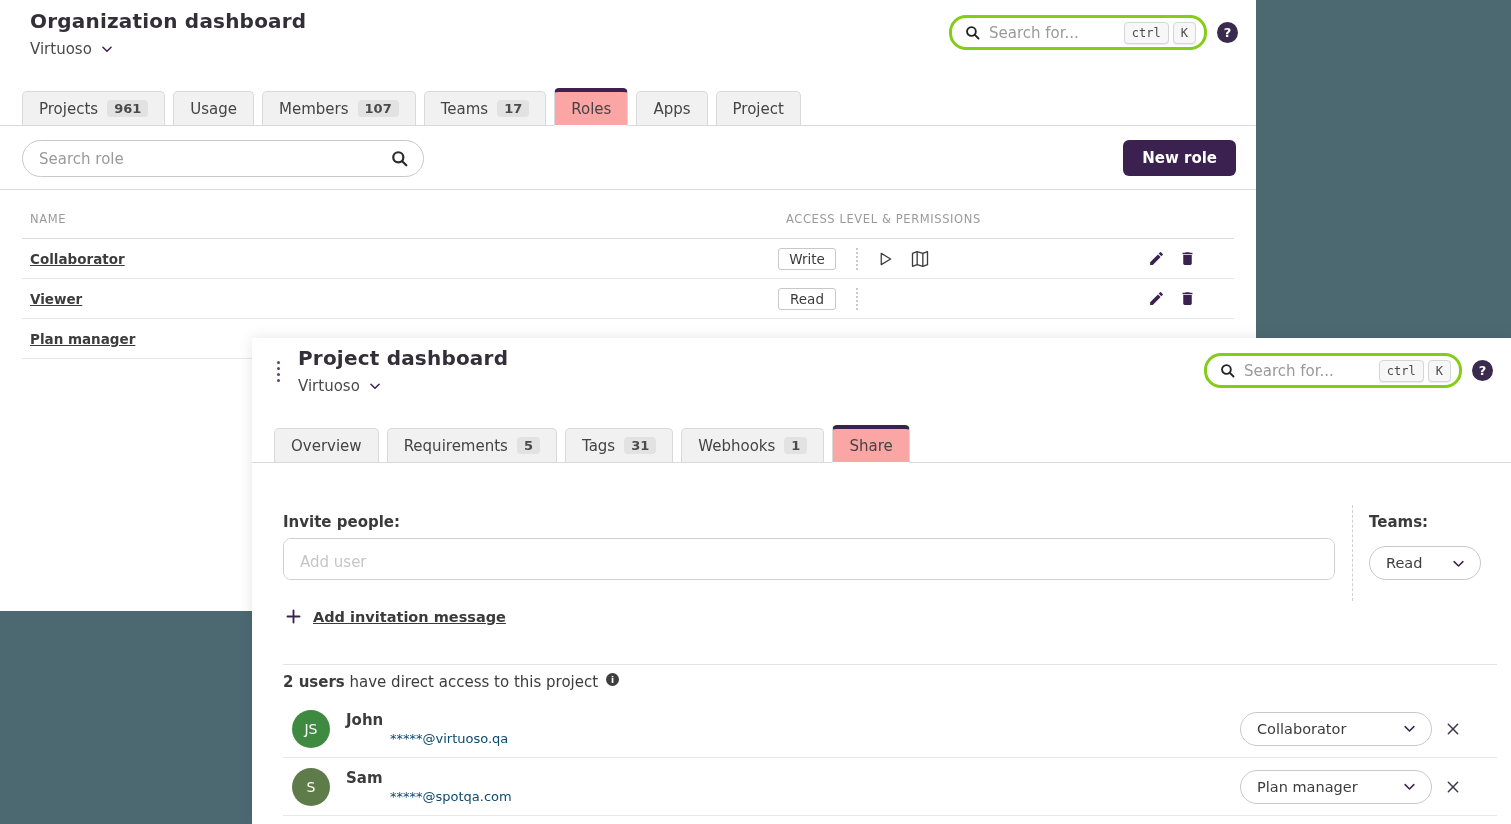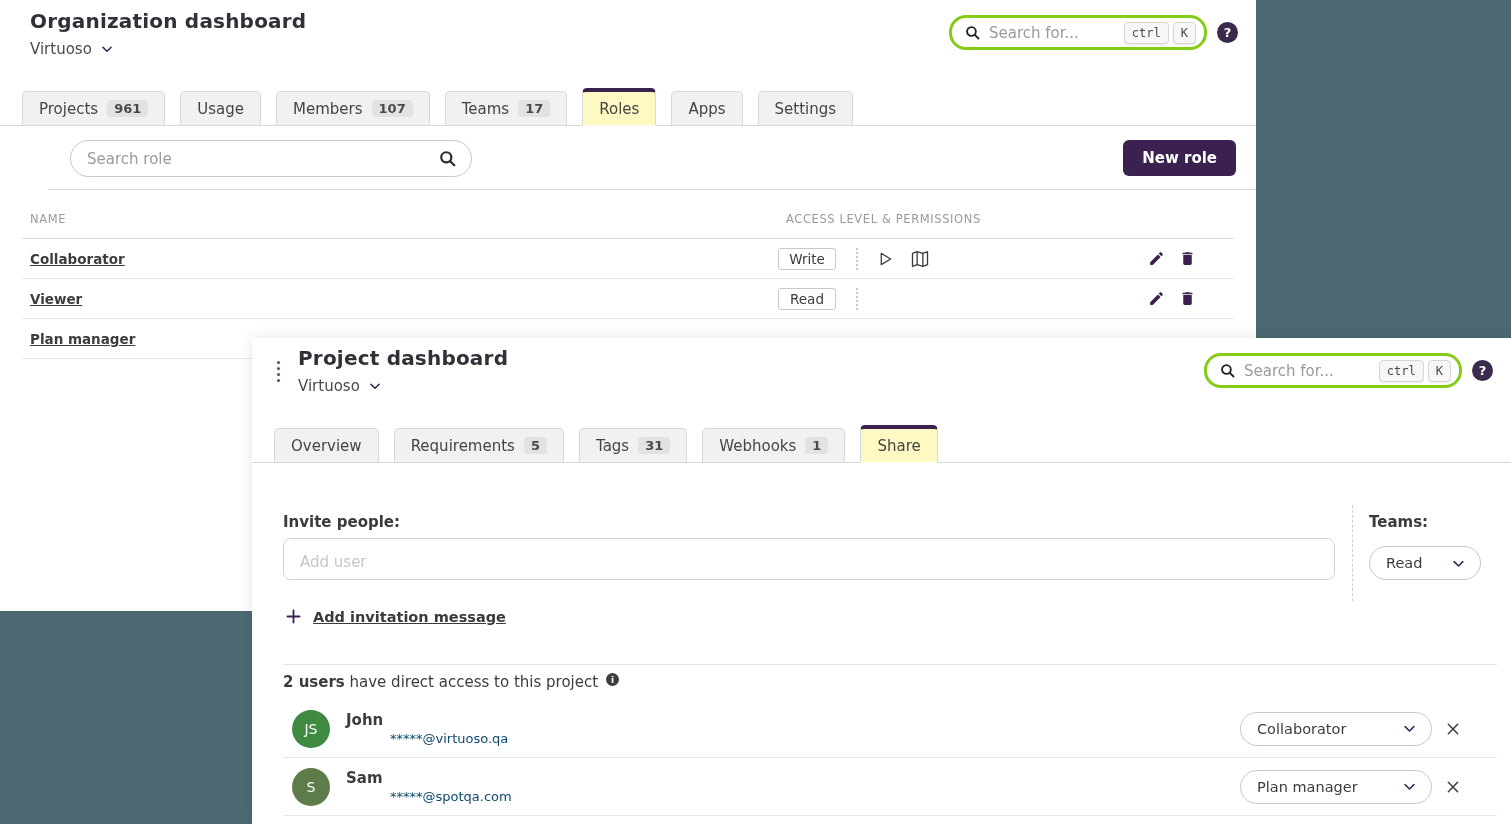--- a/index.html
+++ b/index.html
@@ -26,29 +26,29 @@
   .hdr-right { position:absolute; display:flex; align-items:center; gap:10px; }
   #org-panel .hdr-right { right:18px; top:15px; }
   #project-panel .hdr-right { right:18px; top:15px; }
   .searchbox { display:flex; align-items:center; width:258px; height:35px; border:3px solid #84cc16; border-radius:17px; padding:0 8px 0 12px; background:#fff; }
   .searchbox input { border:none; outline:none; flex:1; min-width:0; font-size:15px; font-family:inherit; color:#3c3c3c; margin-left:8px; }
   .searchbox input::placeholder { color:#9a9a9a; }
   kbd { font-family:"DejaVu Sans Mono","Liberation Mono",monospace; font-size:12px; color:#4a4a4a; background:#f7f7f7; border:1px solid #d6d6d6; border-radius:4px; padding:3px 7px; box-shadow:0 1px 1px rgba(0,0,0,.08); margin-left:4px; }
   .help-circle { width:21px; height:21px; border-radius:50%; background:#3a2a4e; color:#fff; font-size:13px; font-weight:bold; display:flex; align-items:center; justify-content:center; cursor:pointer; flex:0 0 auto; }
 
   
-  .tabs { position:absolute; left:0; right:0; display:flex; align-items:flex-end; gap:15px; padding-left:22px; border-bottom:1px solid #d9d9d9; height:38px; }
+  .tabs { position:absolute; left:0; right:0; display:flex; align-items:flex-end; gap:8px; padding-left:22px; border-bottom:1px solid #d9d9d9; height:38px; }
   #org-panel .tabs { top:88px; }
   #project-panel .tabs { top:87px; }
   .tab { display:flex; align-items:center; gap:9px; height:34px; padding:0 16px; background:#f1f1f1; border:1px solid #d9d9d9; border-bottom:none; border-radius:5px 5px 0 0; font-size:15px; color:#444; cursor:pointer; white-space:nowrap; }
   .tab .badge { background:#e2e2e2; border-radius:4px; padding:1px 7px; font-size:13px; color:#4a4a4a; font-weight:600; }
-  .tab.active { background:#fef9c3; height:38px; border-top:4px solid #3b2150; margin-bottom:-1px; border-bottom:1px solid #fff; z-index:1; }
-
-  
-  .toolbar { position:absolute; top:127px; left:0; right:0; height:63px; border-bottom:1px solid #dcdcdc;margin-left:48px; }
+  .tab.active { background:#fca5a5; height:38px; border-top:4px solid #3b2150; margin-bottom:-1px; border-bottom:1px solid #fff; z-index:1; }
+
+  
+  .toolbar { position:absolute; top:127px; left:0; right:0; height:63px; border-bottom:1px solid #dcdcdc; }
   .role-search { position:absolute; left:22px; top:13px; width:402px; height:37px; border:1px solid #c9c9c9; border-radius:19px; display:flex; align-items:center; padding:0 14px 0 16px; }
   .role-search input { border:none; outline:none; flex:1; font-size:15px; font-family:inherit; color:#3c3c3c; }
   .role-search input::placeholder { color:#9a9a9a; }
   .btn-primary { position:absolute; right:20px; top:13px; height:36px; padding:0 19px; background:#3b2150; color:#fff; font-size:15px; font-weight:bold; font-family:inherit; border:none; border-radius:6px; cursor:pointer; }
 
   
   .roles-table { position:absolute; top:212px; left:22px; right:22px; }
   .t-head { display:grid; grid-template-columns:756px 1fr; padding-bottom:12px; border-bottom:1px solid #dcdcdc; }
   .t-head span { font-size:11.5px; letter-spacing:.6px; color:#9a9a9a; padding-left:8px; }
   .t-row { display:grid; grid-template-columns:756px 1fr; align-items:center; height:40px; border-bottom:1px solid #e7e7e7; }
@@ -135,21 +135,21 @@
         <span>Teams</span>
         <span class="badge">17</span>
       </div>
     <div class="tab active">
         <span>Roles</span>
       </div>
     <div class="tab">
         <span>Apps</span>
       </div>
     <div class="tab">
-        <span>Settings</span>
+        <span>Project</span>
       </div>
   </div>
 
   <div class="toolbar">
     <div class="role-search">
       <input placeholder="Search role" style="">
       <span>
         <svg width="19" height="19" viewBox="0 0 24 24" fill="none" stroke="#2b2b2b" stroke-width="2.8" stroke-linecap="round">
             <circle cx="10.5" cy="10.5" r="6.4"></circle>
             <line x1="15.4" y1="15.4" x2="20.6" y2="20.6"></line>

